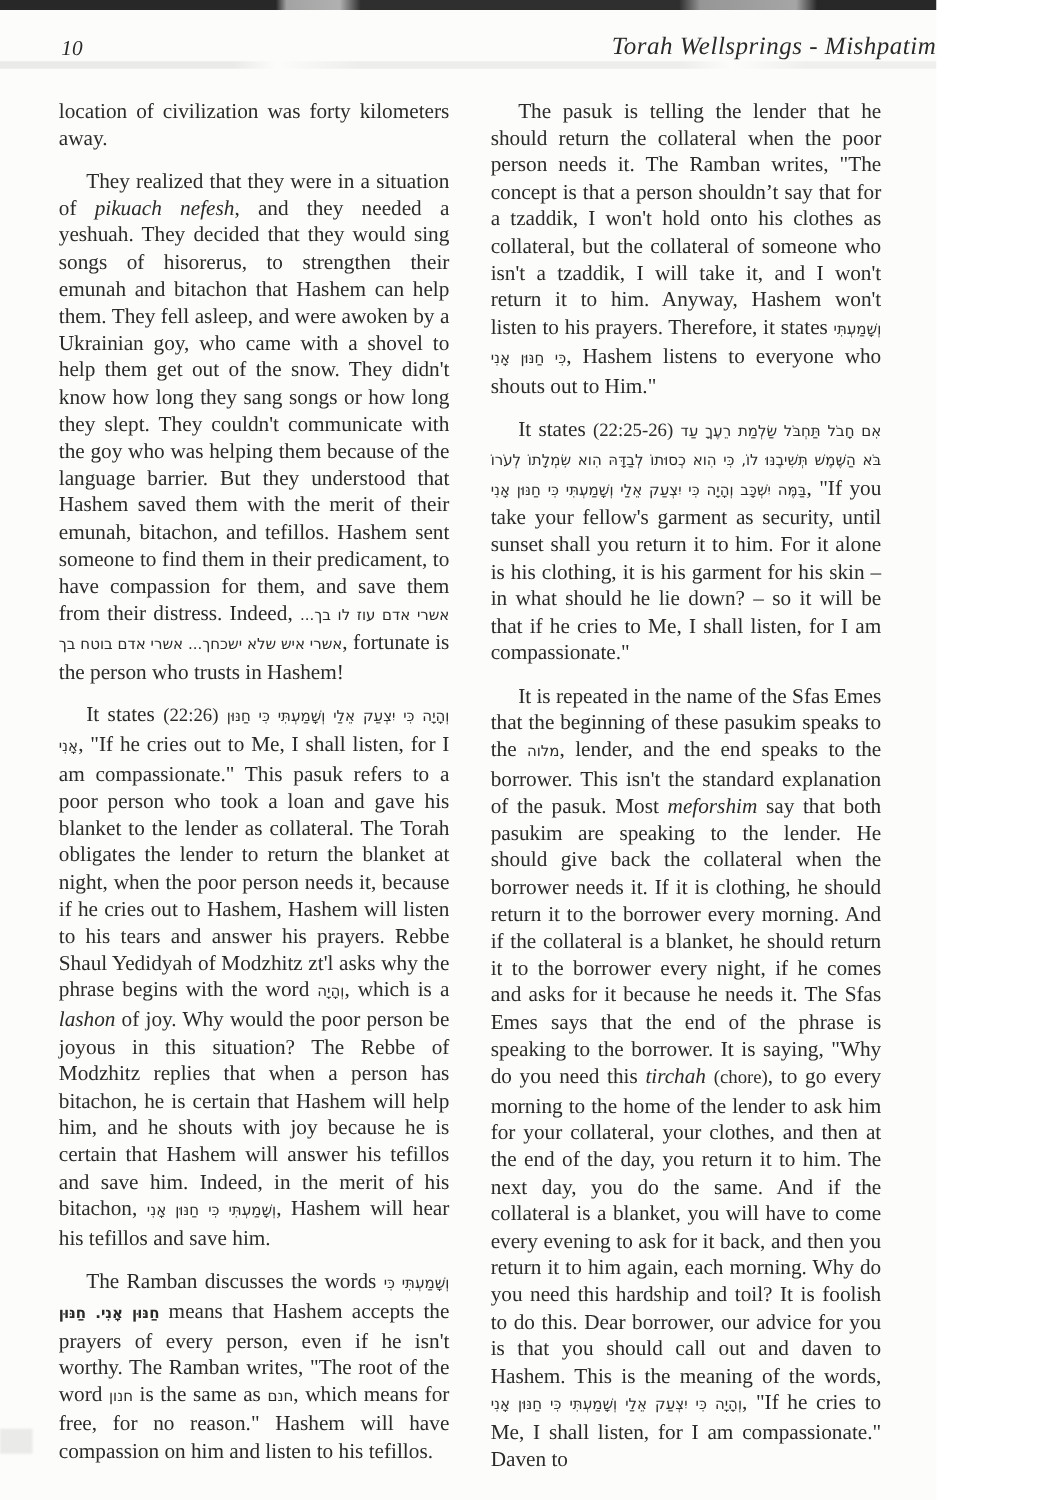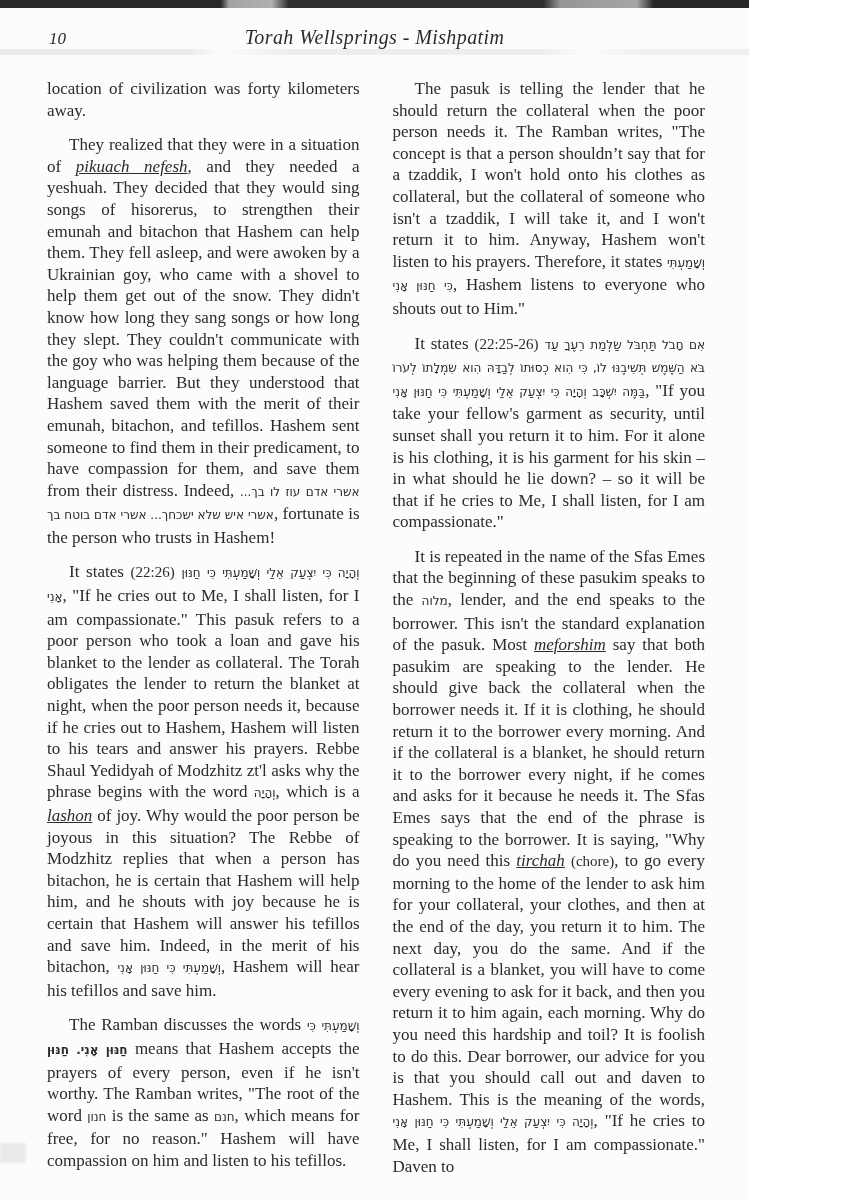--- a/index.html
+++ b/index.html
@@ -34,37 +34,37 @@
     position:absolute;left:0;top:1143px;width:26px;height:20px;
     background:rgba(0,0,0,.07);
     filter:blur(1px);
   }
   .header{position:relative;height:70px;}
   .pagenum{
     position:absolute;left:49px;top:30px;
     font-style:italic;font-size:17px;line-height:1;
   }
   .title{
-    text-align:center;padding-top:27px;
+    text-align:right;padding-top:27px;
     font-style:italic;font-size:20px;line-height:1;
     letter-spacing:.4px;
   }
   .content{
     display:flex;gap:33px;
     padding:8px 44px 0 47px;
   }
   .col{
     flex:1 1 0;
     text-align:justify;
     font-size:17px;
     line-height:21.6px;
   }
   .para{margin:0 0 13px 0;}
   .para.indent{text-indent:22px;}
-  .seg.italic{font-style:italic;text-decoration:underline;}
+  .seg.italic{font-style:italic;}
   .seg.ref,.seg.small{font-size:15px;}
   .seg.hebrew,.seg.hebrew-bold{
     font-family:"DejaVu Sans",sans-serif;
     font-size:12px;
   }
   .seg.hebrew-bold{font-weight:700;}
 </style>
 </head>
 <body>
 

